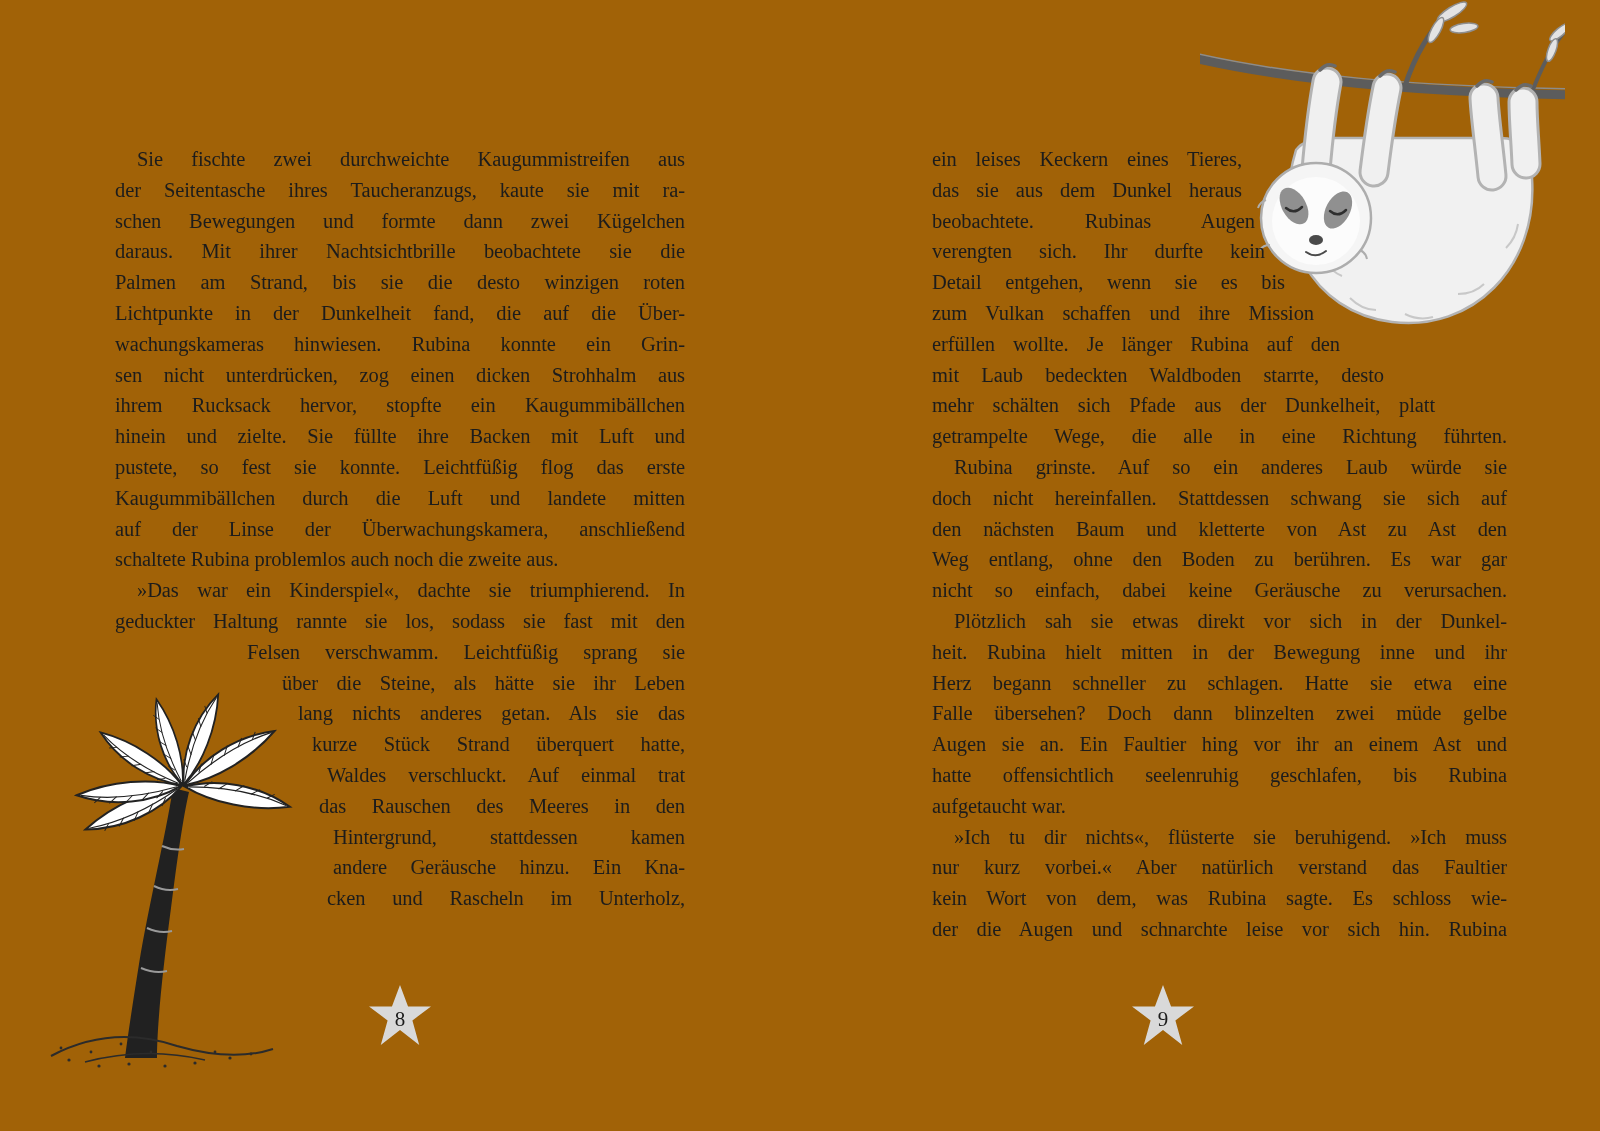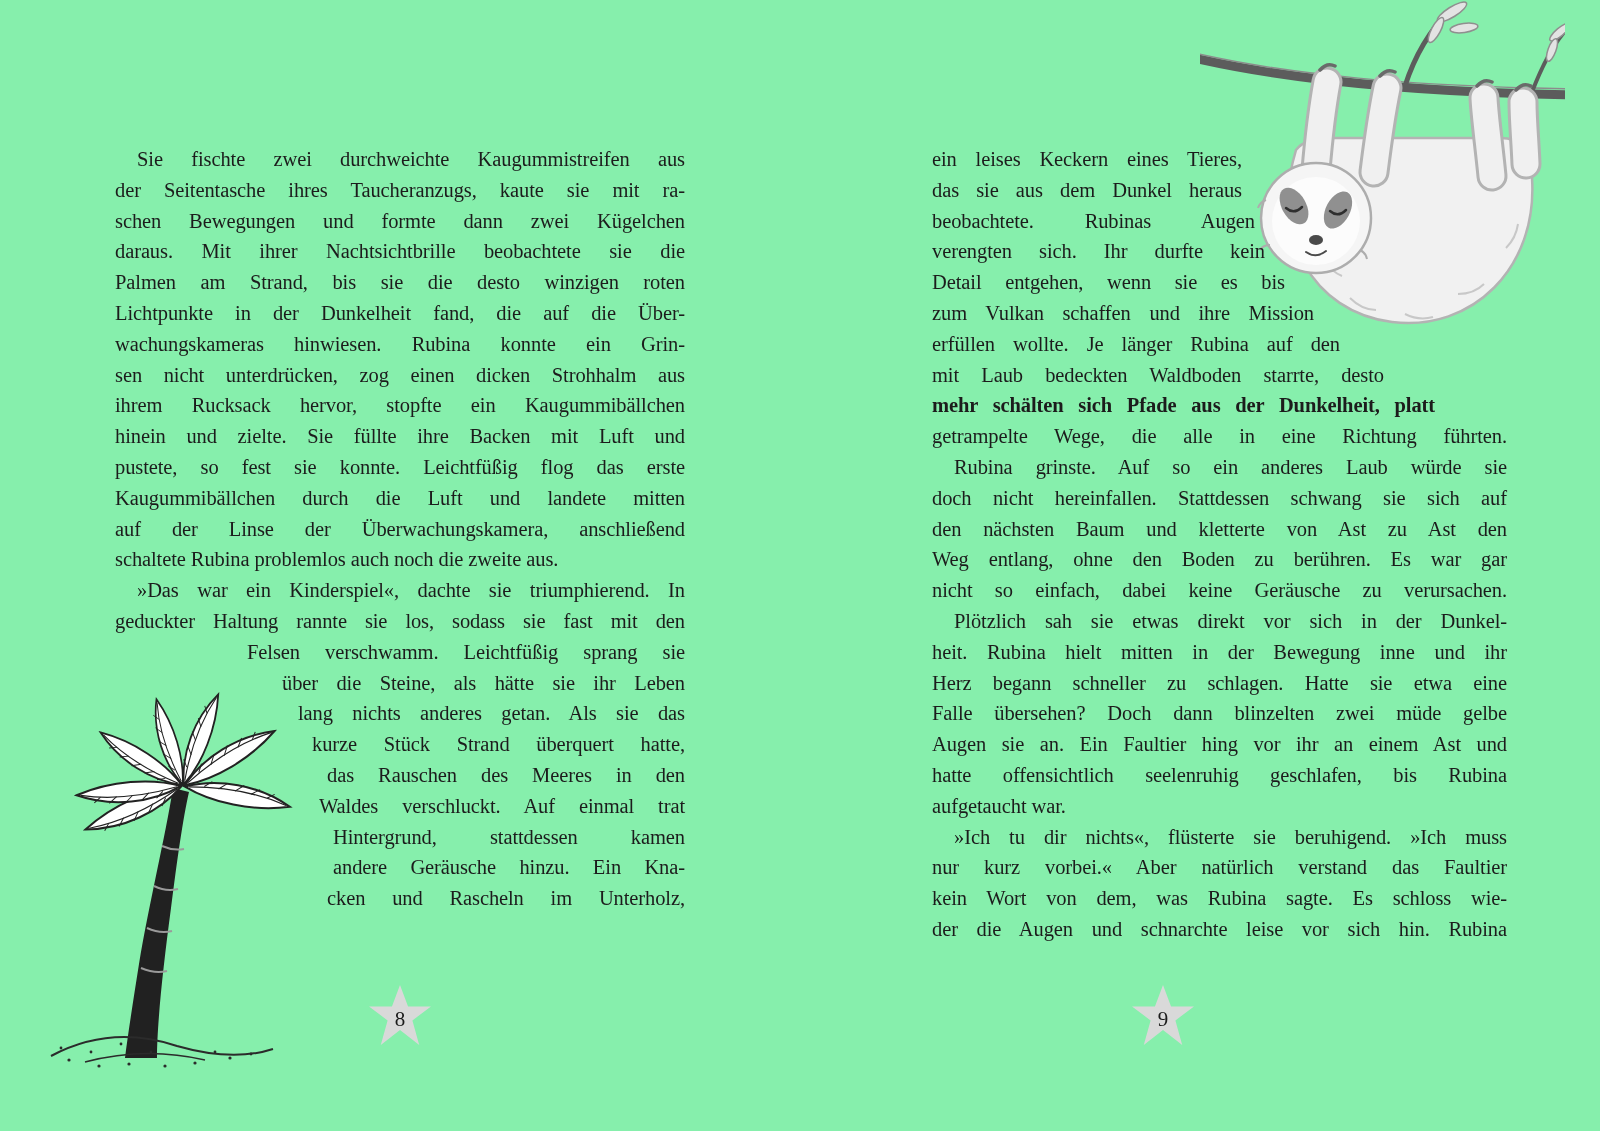--- a/index.html
+++ b/index.html
@@ -1,17 +1,17 @@
 <!DOCTYPE html>
 <html lang="de"><head>
 <meta charset="utf-8">
 <style>
   html,body{margin:0;padding:0;background:#ffffff;}
   body{width:1600px;height:1131px;font-family:"Liberation Serif", serif;color:#1c1c1c;}
-  .spread{position:relative;width:1600px;height:1131px;background:#86efac;overflow:hidden;}
+  .spread{position:relative;width:1600px;height:1131px;background:#a16207;overflow:hidden;}
 
   .textcol{position:absolute;top:144px;font-size:20.5px;line-height:30.8px;letter-spacing:-0.1px;}
   .col-left{left:115px;width:570px;}
   .col-right{left:932px;width:575px;}
 
   .line{text-align:justify;text-align-last:justify;}
   .line.noj{text-align-last:left;}
   .line.indent{text-indent:22px;}
 
   
@@ -28,21 +28,21 @@
 
   
   .p-r1 .line:nth-child(1){width:310px;}
   .p-r1 .line:nth-child(2){width:310px;}
   .p-r1 .line:nth-child(3){width:323px;}
   .p-r1 .line:nth-child(4){width:333px;}
   .p-r1 .line:nth-child(5){width:353px;}
   .p-r1 .line:nth-child(6){width:382px;}
   .p-r1 .line:nth-child(7){width:408px;}
   .p-r1 .line:nth-child(8){width:452px;}
-  .p-r1 .line:nth-child(9){width:503px;font-weight:bold;}
+  .p-r1 .line:nth-child(9){width:503px;}
 
   .illus{position:absolute;}
   .palm{left:25px;top:668px;width:270px;height:400px;}
   .sloth{left:1200px;top:0;width:365px;height:390px;}
 
   .pagenum{position:absolute;width:62px;height:60px;}
   .pagenum-left{left:369px;top:985px;}
   .pagenum-right{left:1132px;top:985px;}
   .pagenum .star{position:absolute;inset:0;background:#d9d9d9;
     clip-path:polygon(50% 0%,63% 36%,100% 36%,70% 59%,81% 100%,50% 75%,19% 100%,30% 59%,0% 36%,37% 36%);}
@@ -152,22 +152,22 @@
         <div class="line">auf der Linse der Überwachungskamera, anschließend</div>
         <div class="line noj">schaltete Rubina problemlos auch noch die zweite aus.</div>
       </div>
     <div class="para p-l2">
         <div class="line indent">»Das war ein Kinderspiel«, dachte sie triumphierend. In</div>
         <div class="line">geduckter Haltung rannte sie los, sodass sie fast mit den</div>
         <div class="line">Felsen verschwamm. Leichtfüßig sprang sie</div>
         <div class="line">über die Steine, als hätte sie ihr Leben</div>
         <div class="line">lang nichts anderes getan. Als sie das</div>
         <div class="line">kurze Stück Strand überquert hatte,</div>
+        <div class="line">Waldes verschluckt. Auf einmal trat</div>
         <div class="line">das Rauschen des Meeres in den</div>
-        <div class="line">Waldes verschluckt. Auf einmal trat</div>
         <div class="line">Hintergrund, stattdessen kamen</div>
         <div class="line">andere Geräusche hinzu. Ein Kna-</div>
         <div class="line">cken und Rascheln im Unterholz,</div>
       </div>
   </div>
 
   <div class="textcol col-right">
     <div class="para p-r1">
         <div class="line">ein leises Keckern eines Tieres,</div>
         <div class="line">das sie aus dem Dunkel heraus</div>

